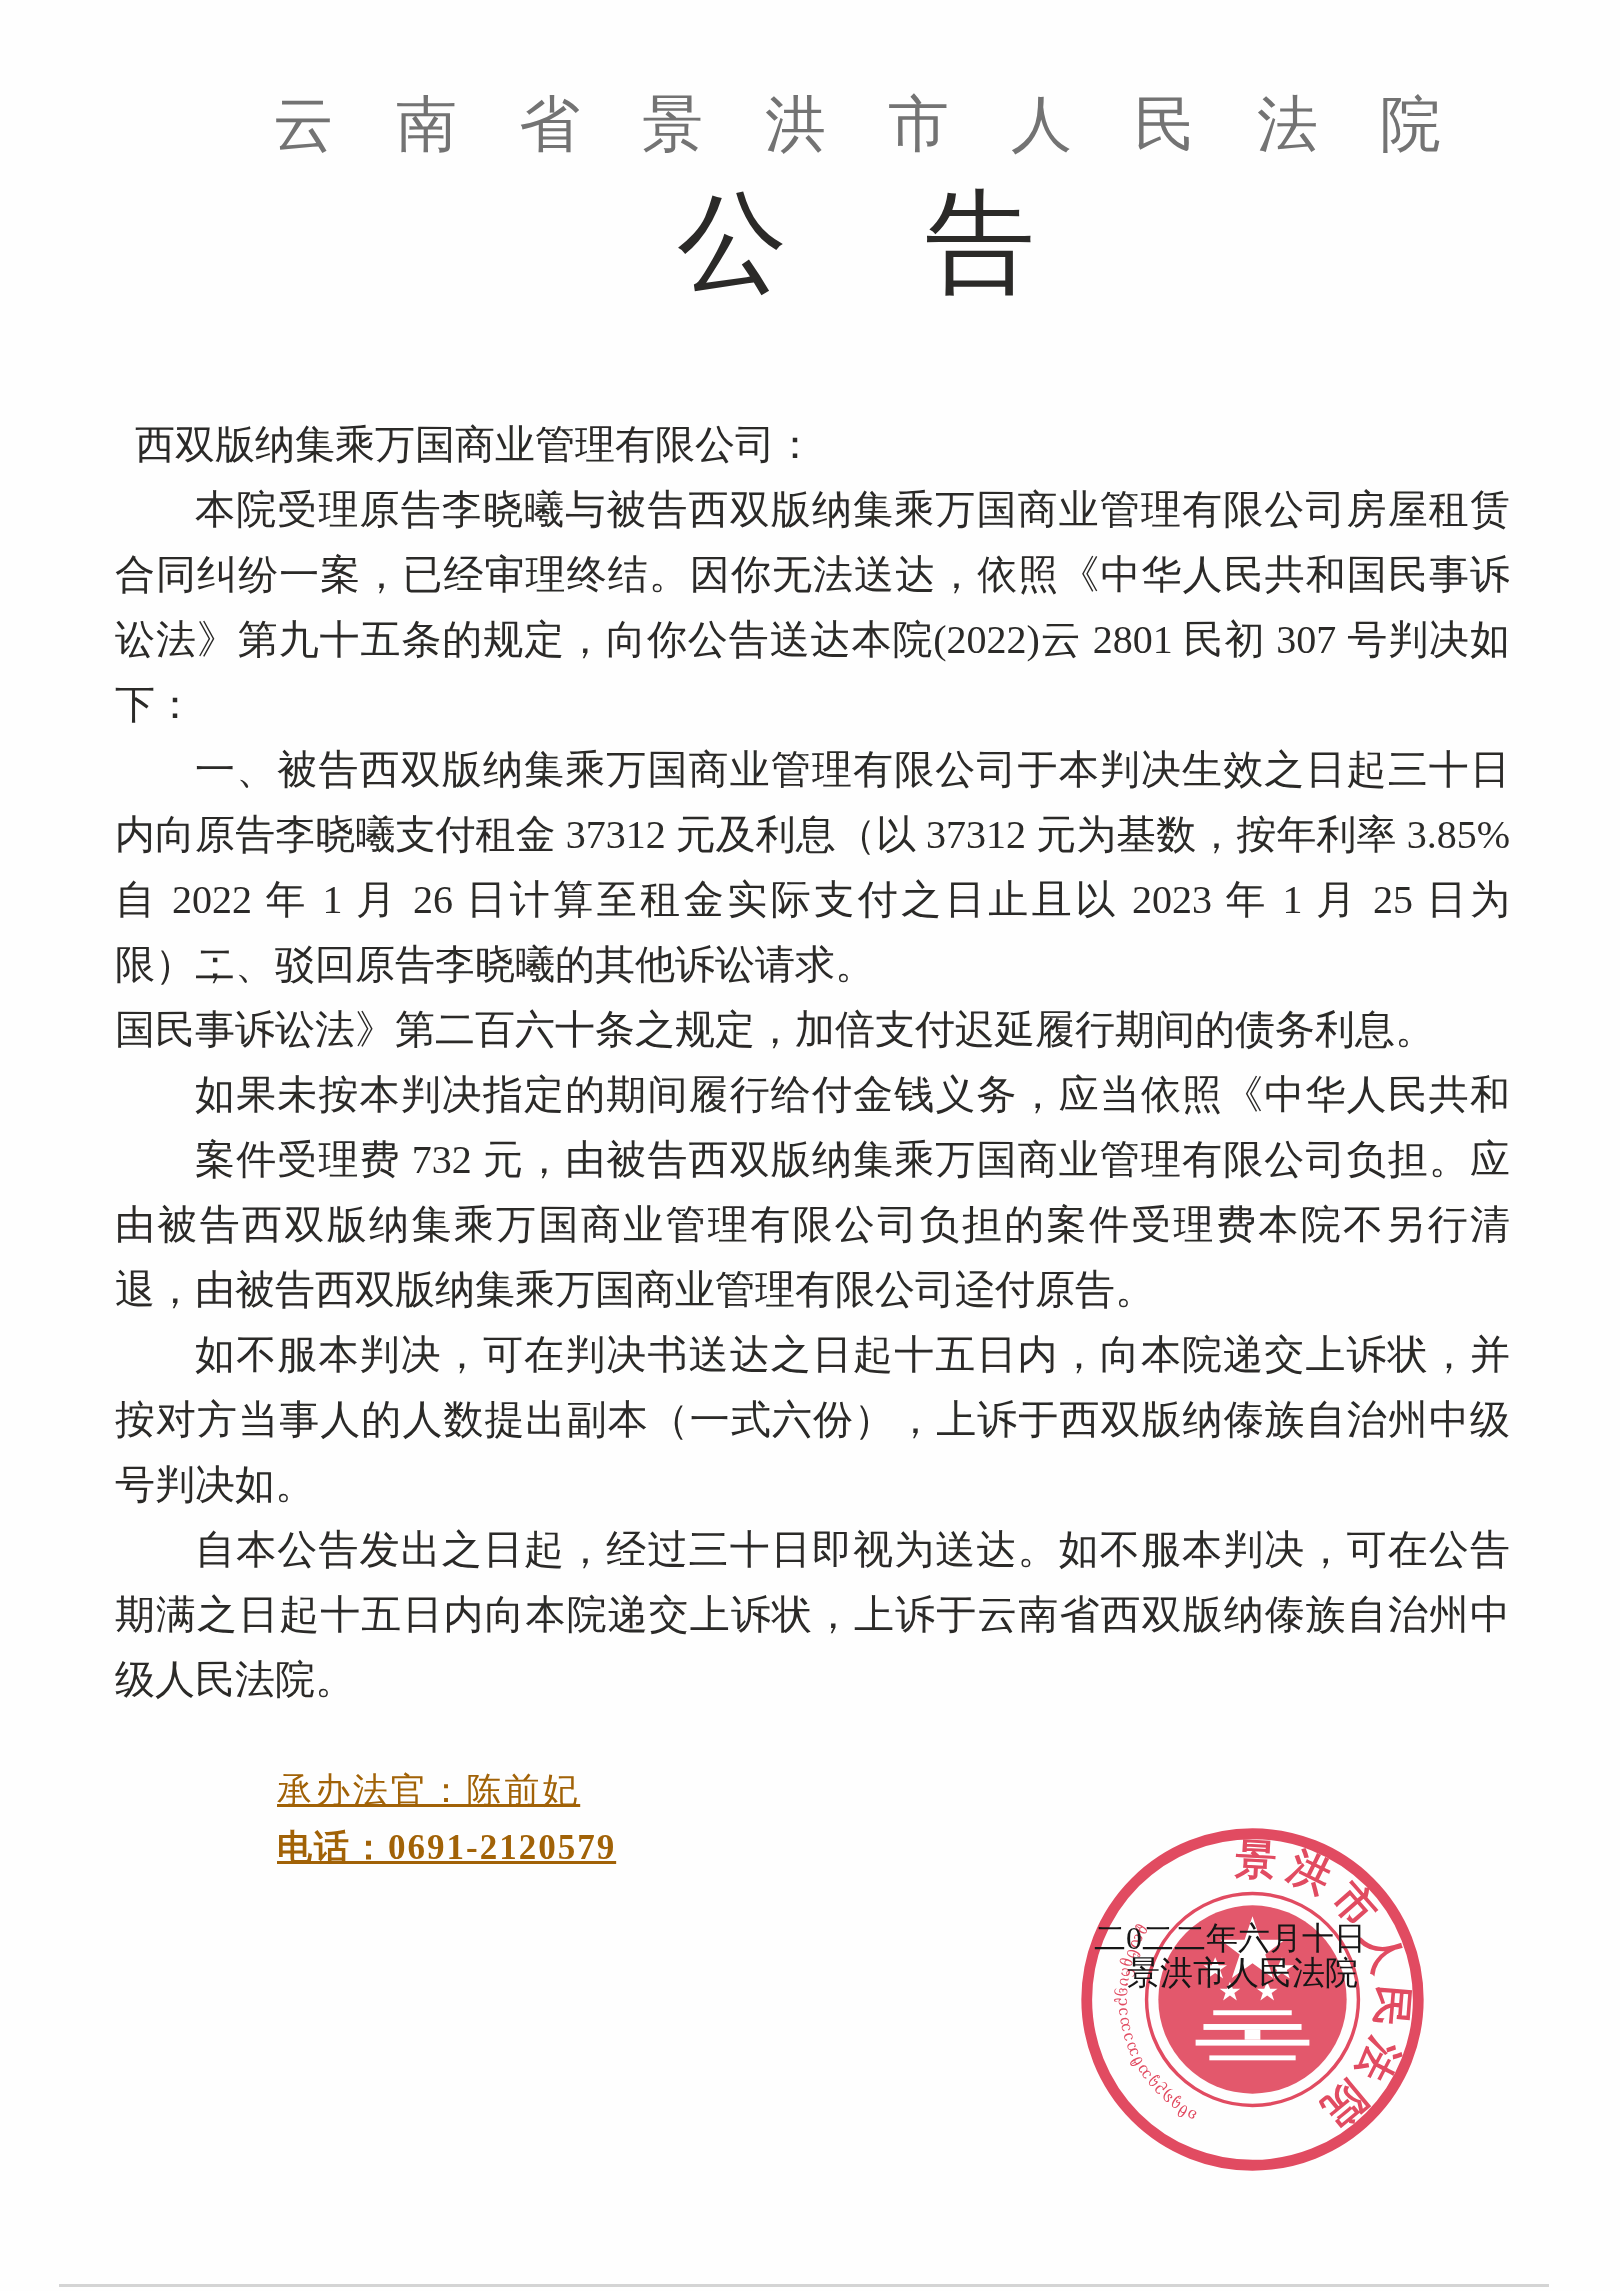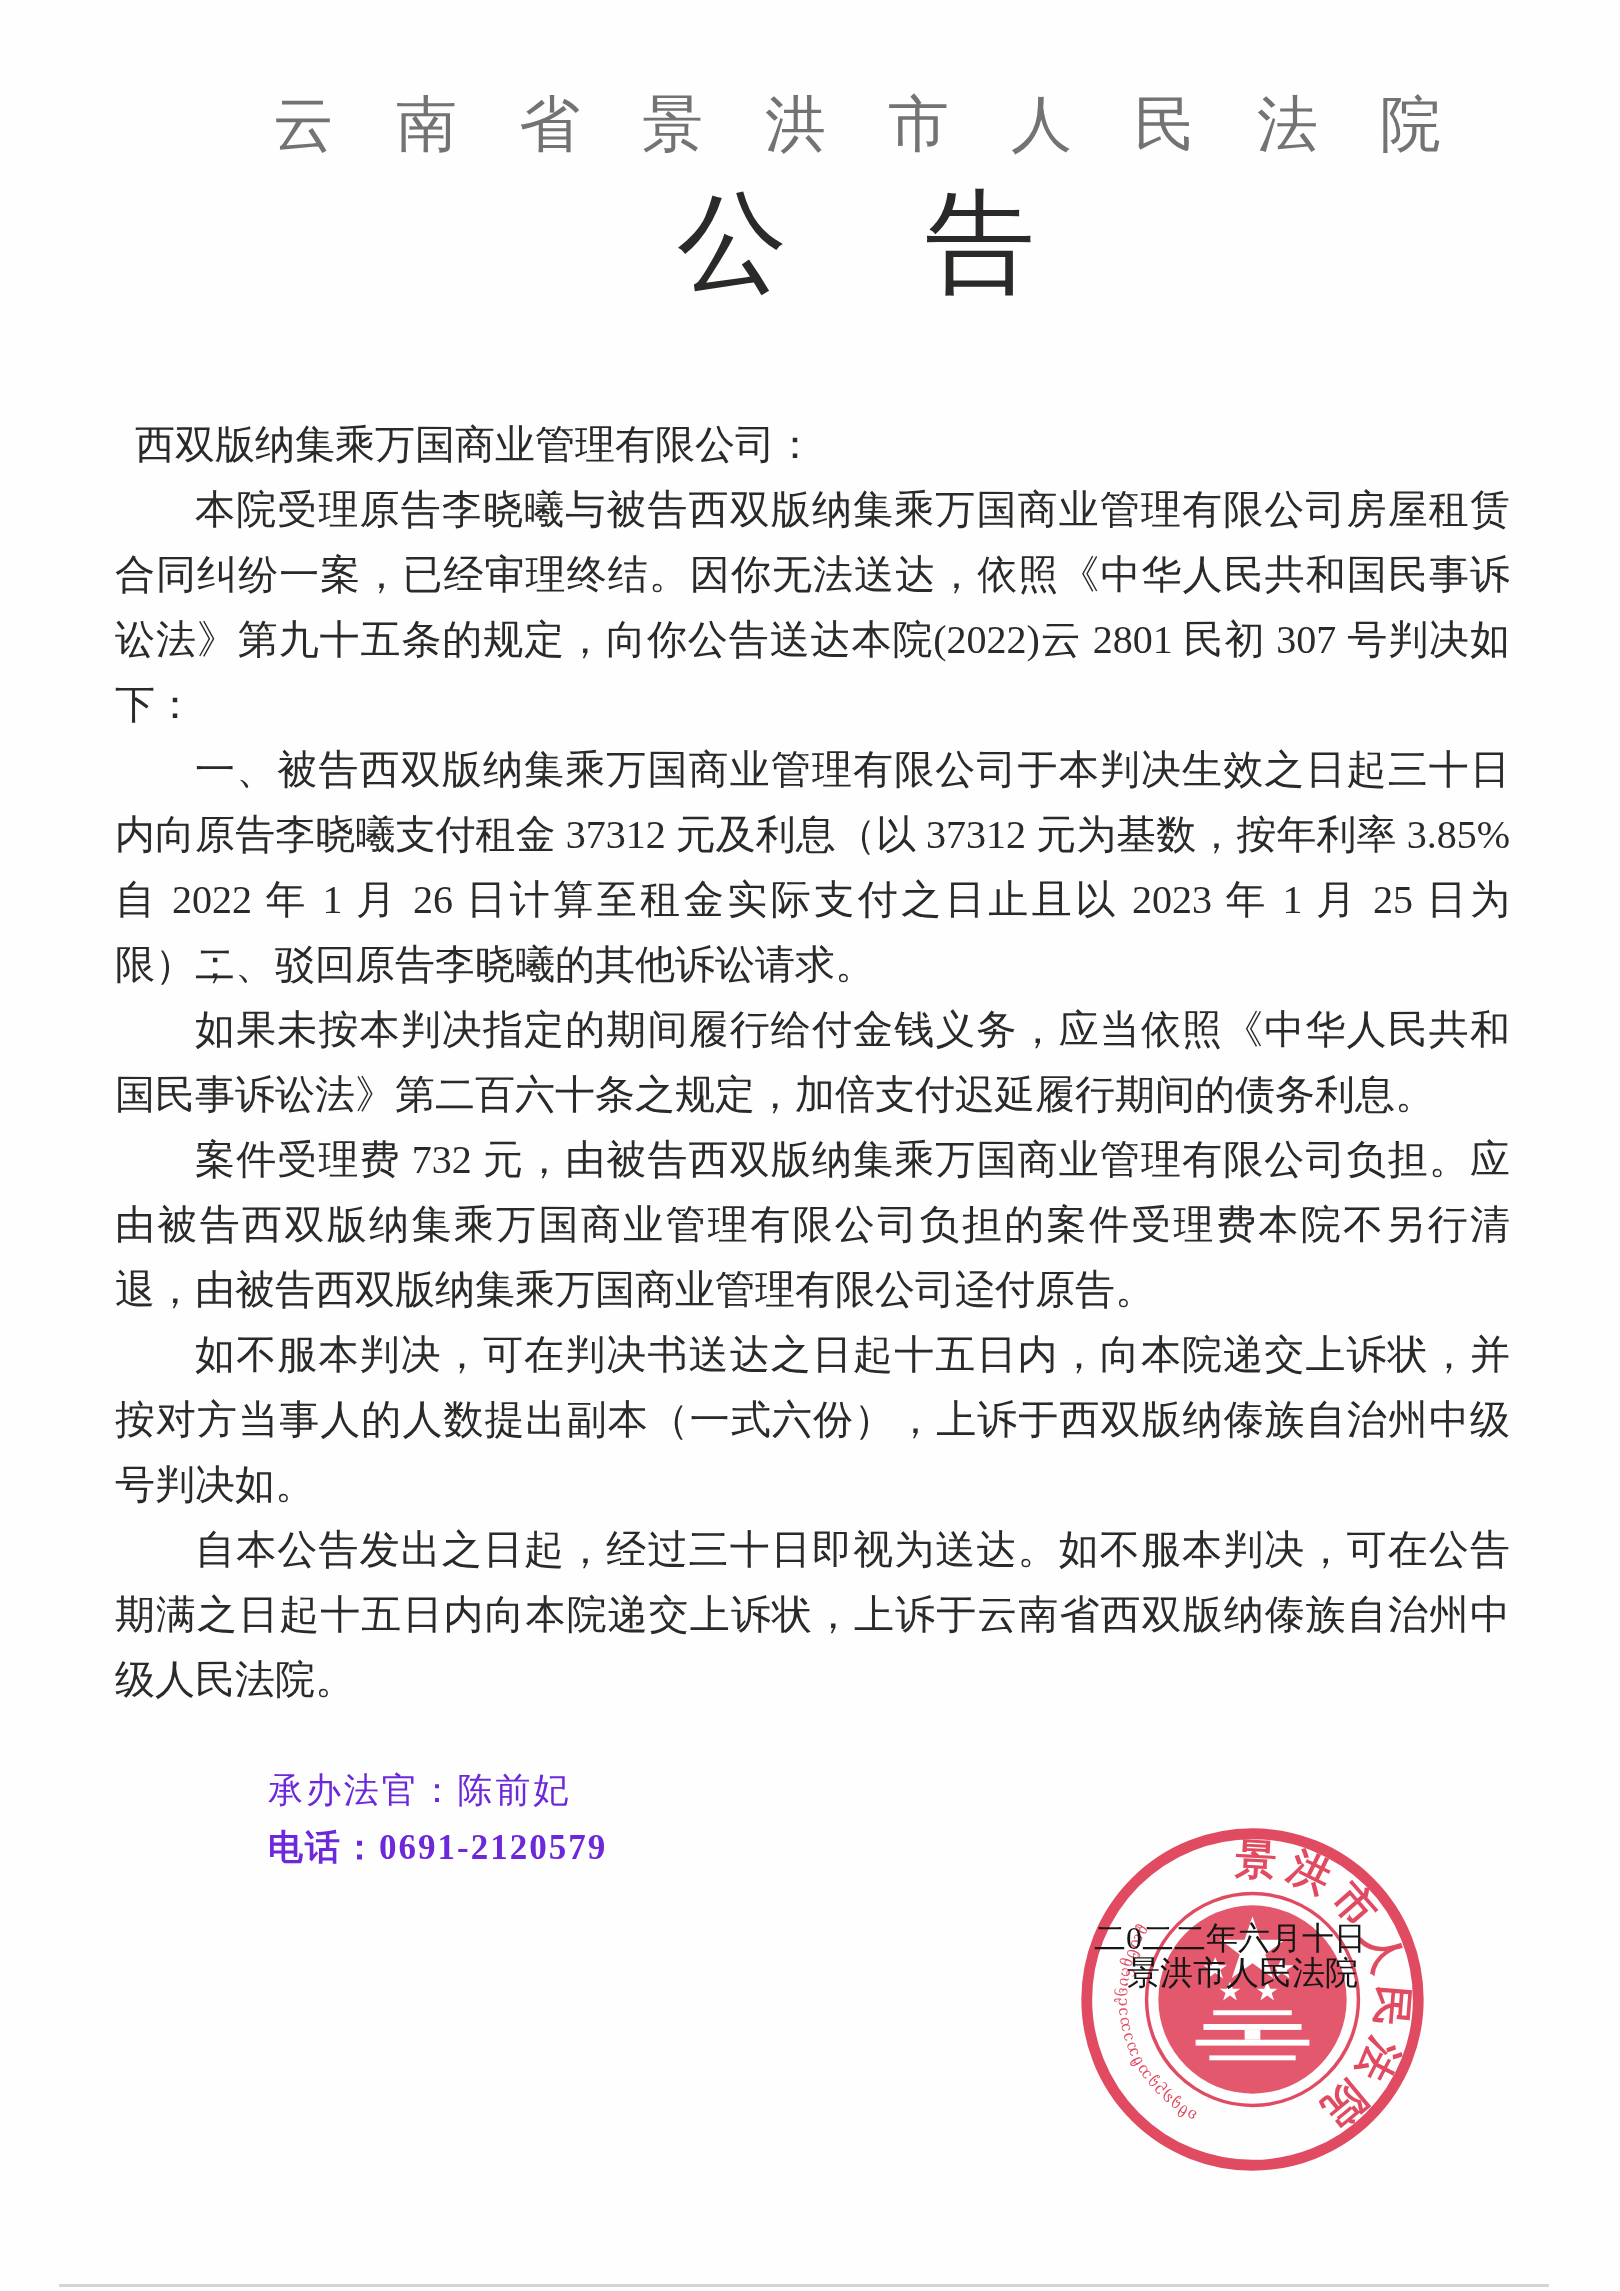--- a/index.html
+++ b/index.html
@@ -25,21 +25,21 @@
   
   .doc-body{
     position:absolute;left:115px;top:412px;width:1395px;
     font-size:40px;color:#2b2a28;
   }
   .addr-line{height:65px;line-height:65px;white-space:nowrap;margin-left:20px;}
   .line{height:65px;line-height:65px;text-align:justify;text-align-last:justify;}
   .line.first{text-indent:80px;}
   .line.last{text-align-last:left;}
   
-  .officer{position:absolute;left:268px;top:1762px;font-size:35px;color:#6d28d9;}
+  .officer{position:absolute;left:277px;top:1762px;font-size:35px;color:#a16207;text-decoration:underline;}
   .officer .judge{height:57px;line-height:57px;letter-spacing:2.9px;}
   .officer .phone{height:57px;line-height:57px;font-weight:bold;letter-spacing:2px;}
   
   .seal-wrap{position:absolute;left:1073px;top:1820px;width:359px;height:359px;}
   .seal-svg{position:absolute;left:0;top:0;}
   .seal-ring-cn{font-size:42px;letter-spacing:9px;font-weight:bold;}
   .seal-ring-dai{font-size:18px;letter-spacing:1px;}
   .seal-name-black{
     position:absolute;left:1127px;top:1954px;width:235px;
     font-size:33px;line-height:39px;color:#161616;white-space:nowrap;
@@ -67,22 +67,22 @@
     <div class="addr-line">西双版纳集乘万国商业管理有限公司：</div>
     <div>
         <div class="line first">本院受理原告李晓曦与被告西双版纳集乘万国商业管理有限公司房屋租赁</div>
         <div class="line">合同纠纷一案，已经审理终结。因你无法送达，依照《中华人民共和国民事诉</div>
         <div class="line">讼法》第九十五条的规定，向你公告送达本院(2022)云 2801 民初 307 号判决如</div>
         <div class="line last">下：</div>
         <div class="line first">一、被告西双版纳集乘万国商业管理有限公司于本判决生效之日起三十日</div>
         <div class="line">内向原告李晓曦支付租金 37312 元及利息（以 37312 元为基数，按年利率 3.85%</div>
         <div class="line last">自 2022 年 1 月 26 日计算至租金实际支付之日止且以 2023 年 1 月 25 日为限）；</div>
         <div class="line first last">二、驳回原告李晓曦的其他诉讼请求。</div>
+        <div class="line last">国民事诉讼法》第二百六十条之规定，加倍支付迟延履行期间的债务利息。</div>
         <div class="line first">如果未按本判决指定的期间履行给付金钱义务，应当依照《中华人民共和</div>
-        <div class="line last">国民事诉讼法》第二百六十条之规定，加倍支付迟延履行期间的债务利息。</div>
         <div class="line first">案件受理费 732 元，由被告西双版纳集乘万国商业管理有限公司负担。应</div>
         <div class="line">由被告西双版纳集乘万国商业管理有限公司负担的案件受理费本院不另行清</div>
         <div class="line last">退，由被告西双版纳集乘万国商业管理有限公司迳付原告。</div>
         <div class="line first">如不服本判决，可在判决书送达之日起十五日内，向本院递交上诉状，并</div>
         <div class="line">按对方当事人的人数提出副本（一式六份），上诉于西双版纳傣族自治州中级</div>
         <div class="line last">号判决如。</div>
         <div class="line first">自本公告发出之日起，经过三十日即视为送达。如不服本判决，可在公告</div>
         <div class="line">期满之日起十五日内向本院递交上诉状，上诉于云南省西双版纳傣族自治州中</div>
         <div class="line last">级人民法院。</div>
       </div>

